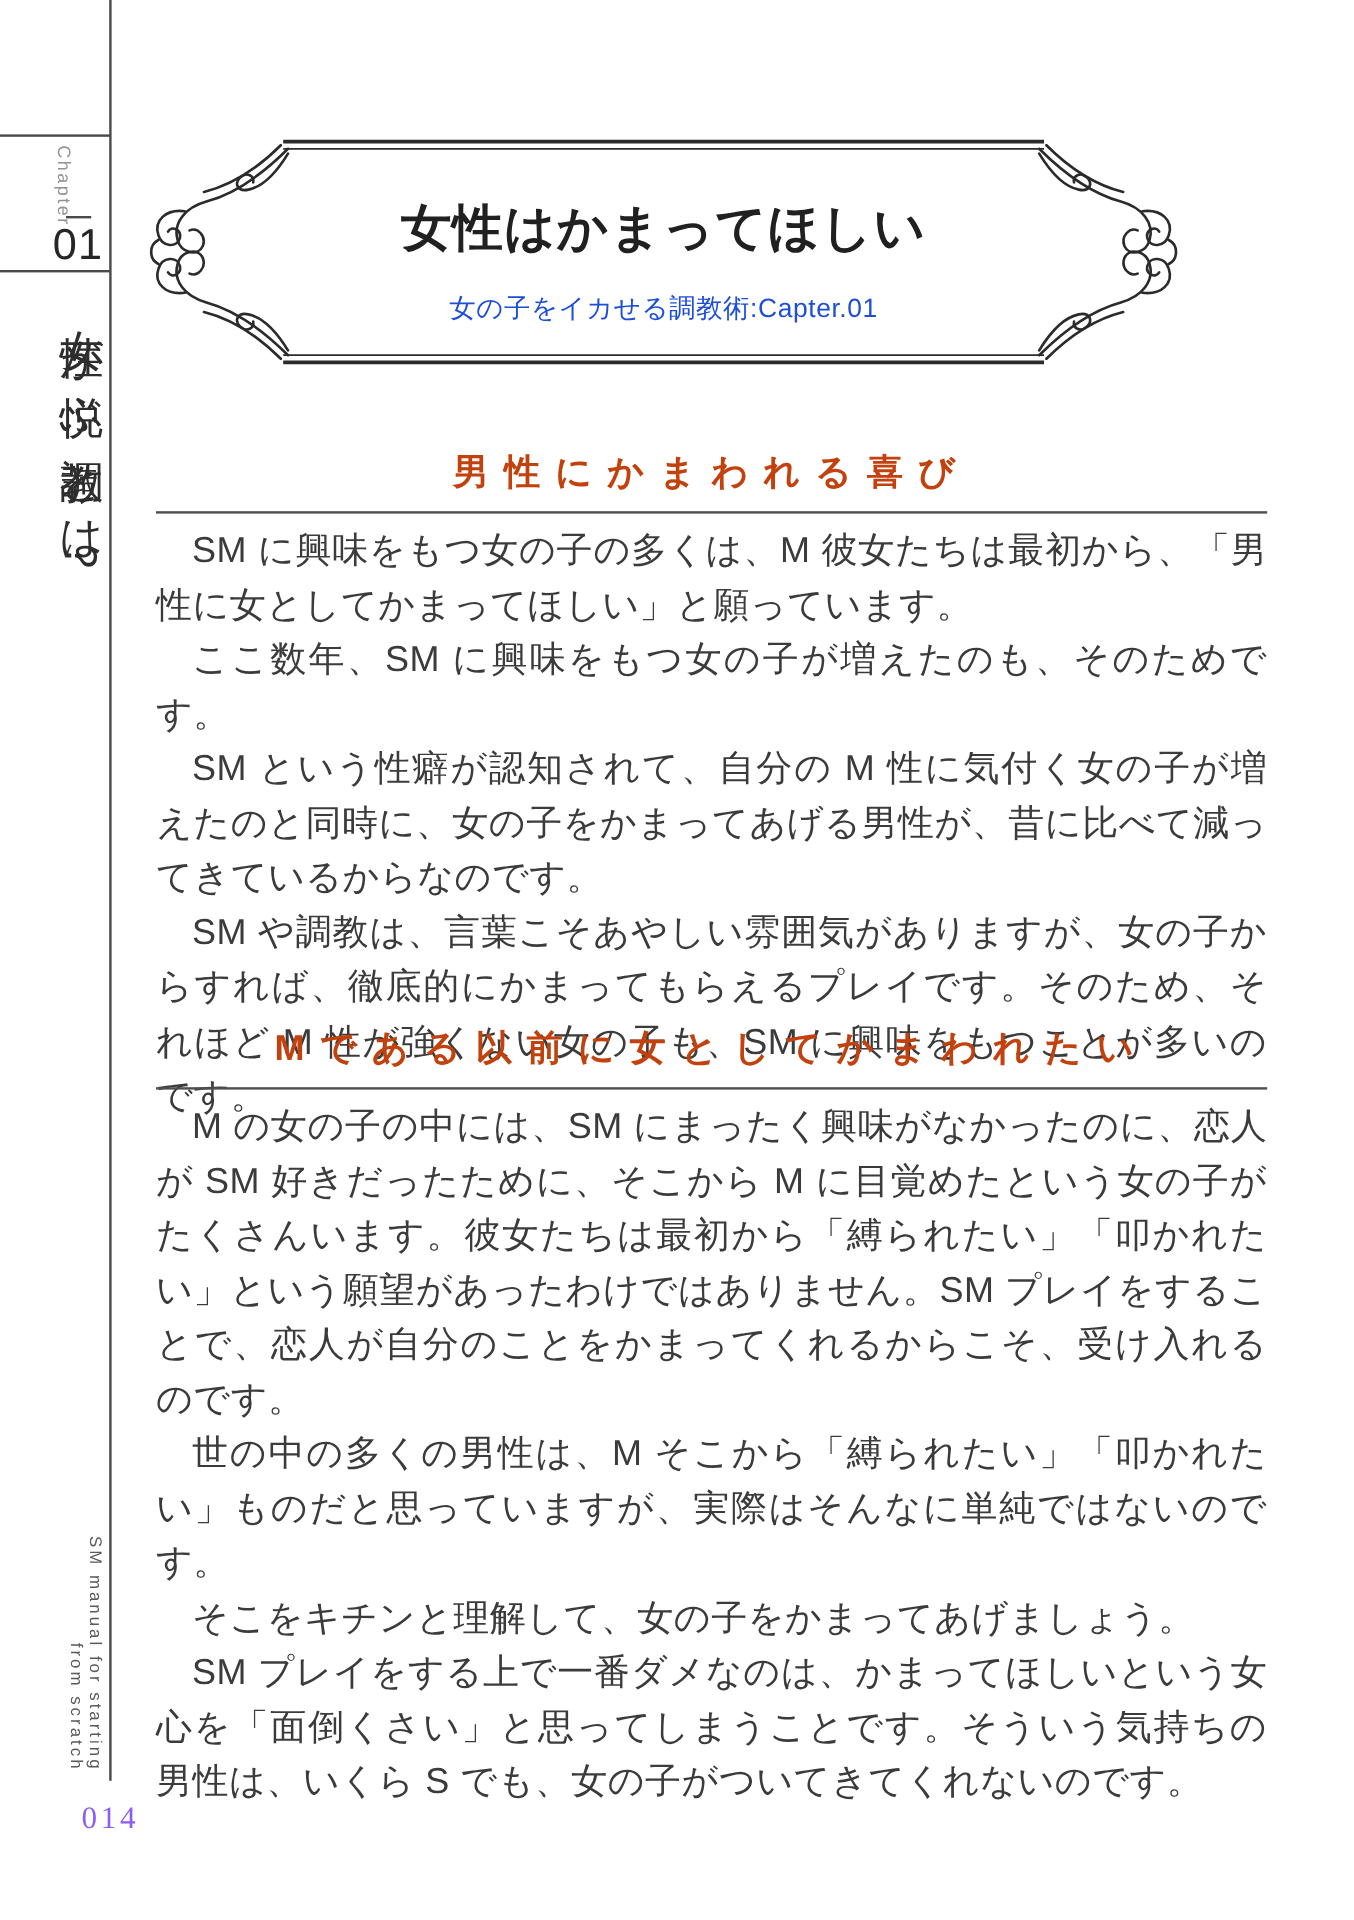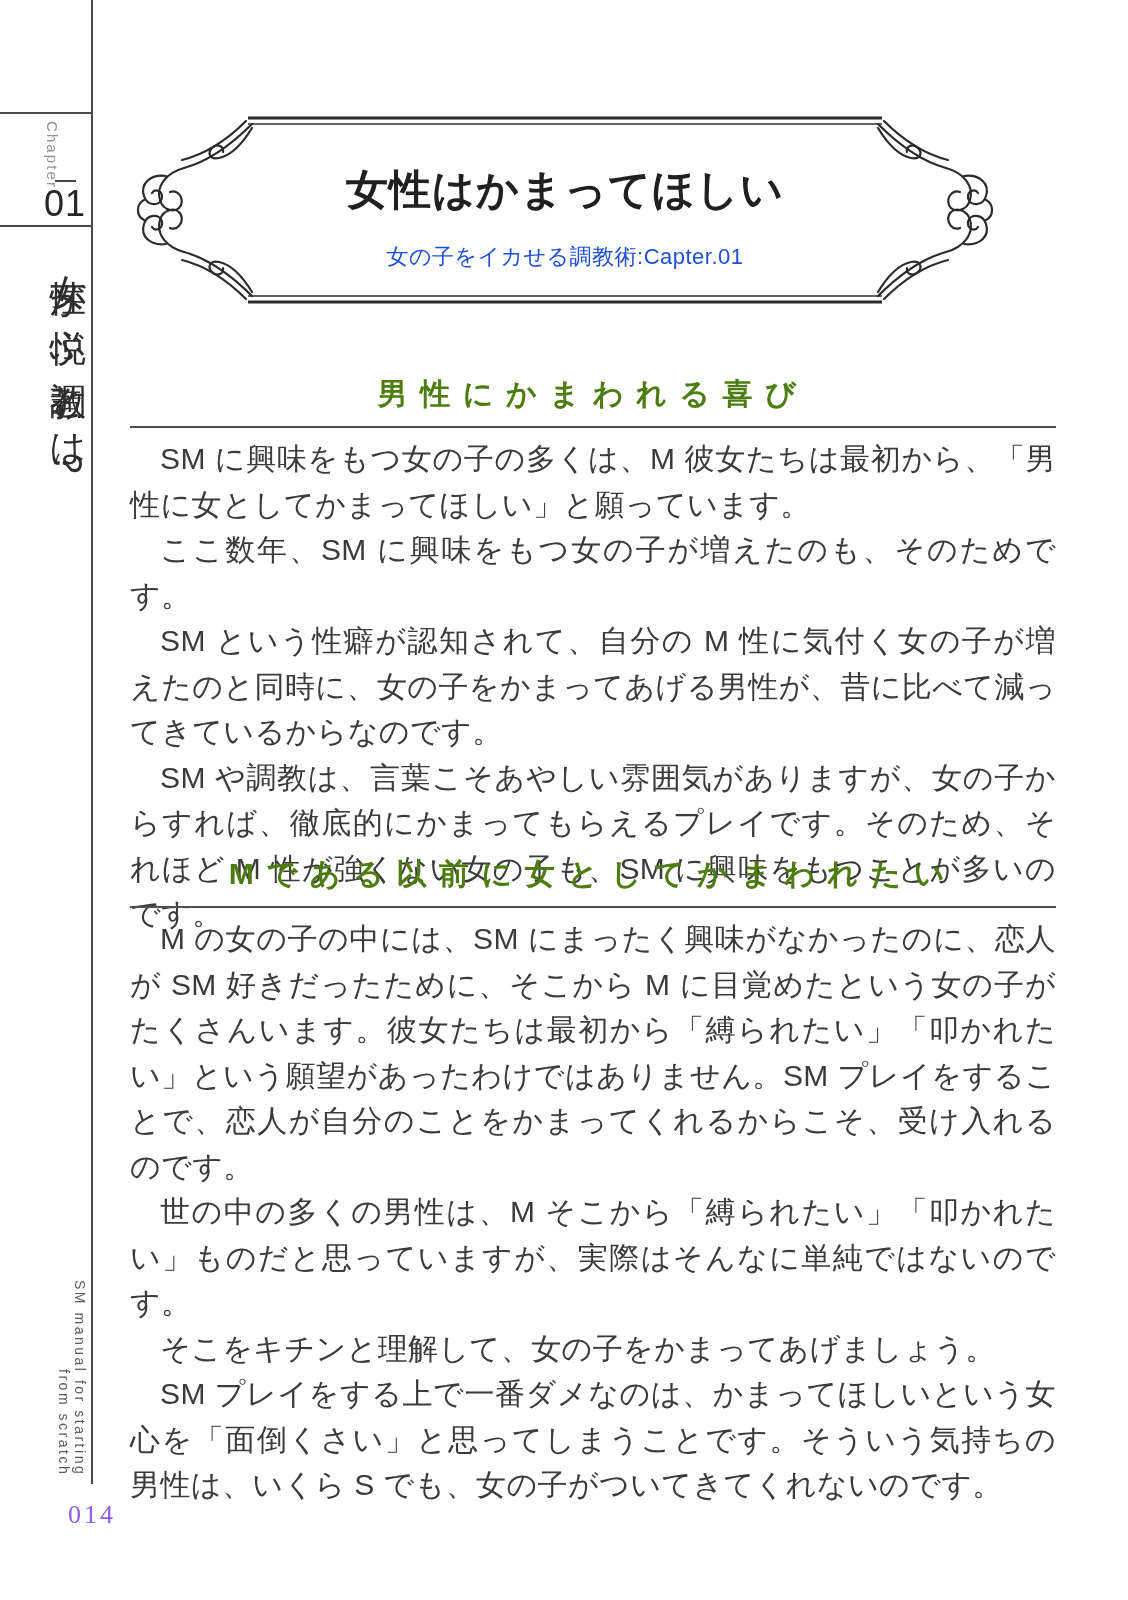--- a/index.html
+++ b/index.html
@@ -29,36 +29,36 @@
     position:absolute;left:56px;top:1268px;height:208px;writing-mode:vertical-rl;
     font-size:14px;letter-spacing:0.18em;color:#5a5a5a;line-height:16px;
   }
   .spine div{text-align:end;}
   .page-number{
     position:absolute;left:68px;top:1500px;
     font-family:"Liberation Serif","DejaVu Serif",serif;
     font-size:26px;letter-spacing:3px;color:#8b5cf6;
   }
   
-  .frame{position:absolute;left:122px;top:112px;width:886px;height:196px;}
+  .frame{position:absolute;left:110px;top:112px;width:886px;height:196px;}
   .frame svg{position:absolute;left:0;top:0;}
   .frame-title{
     position:absolute;left:0;top:56px;width:100%;text-align:center;
     font-size:42px;font-weight:bold;color:#202020;letter-spacing:1px;line-height:1.05;
   }
   .frame-subtitle{
     position:absolute;left:0;top:132px;width:100%;text-align:center;
     font-size:22px;color:#1d4ed8;letter-spacing:0.5px;line-height:1.2;
   }
   
   .section{position:absolute;left:130px;width:926px;}
   #section-1{top:372px;}
   #section-2{top:852px;}
   .sec-heading{
-    margin:0;text-align:center;font-size:30px;font-weight:bold;color:#4d7c0f;
+    margin:0;text-align:center;font-size:30px;font-weight:bold;color:#c2410c;
     letter-spacing:0.42em;line-height:44px;
   }
   .sec-rule{height:2px;background:#4f4f4f;margin-top:10px;}
   .paragraphs{margin-top:8px;}
   .paragraphs p{
     margin:0;font-size:30px;line-height:45.5px;letter-spacing:0.4px;
     text-align:justify;text-indent:1em;color:#3b3b3b;
   }
 </style>
 </head>

